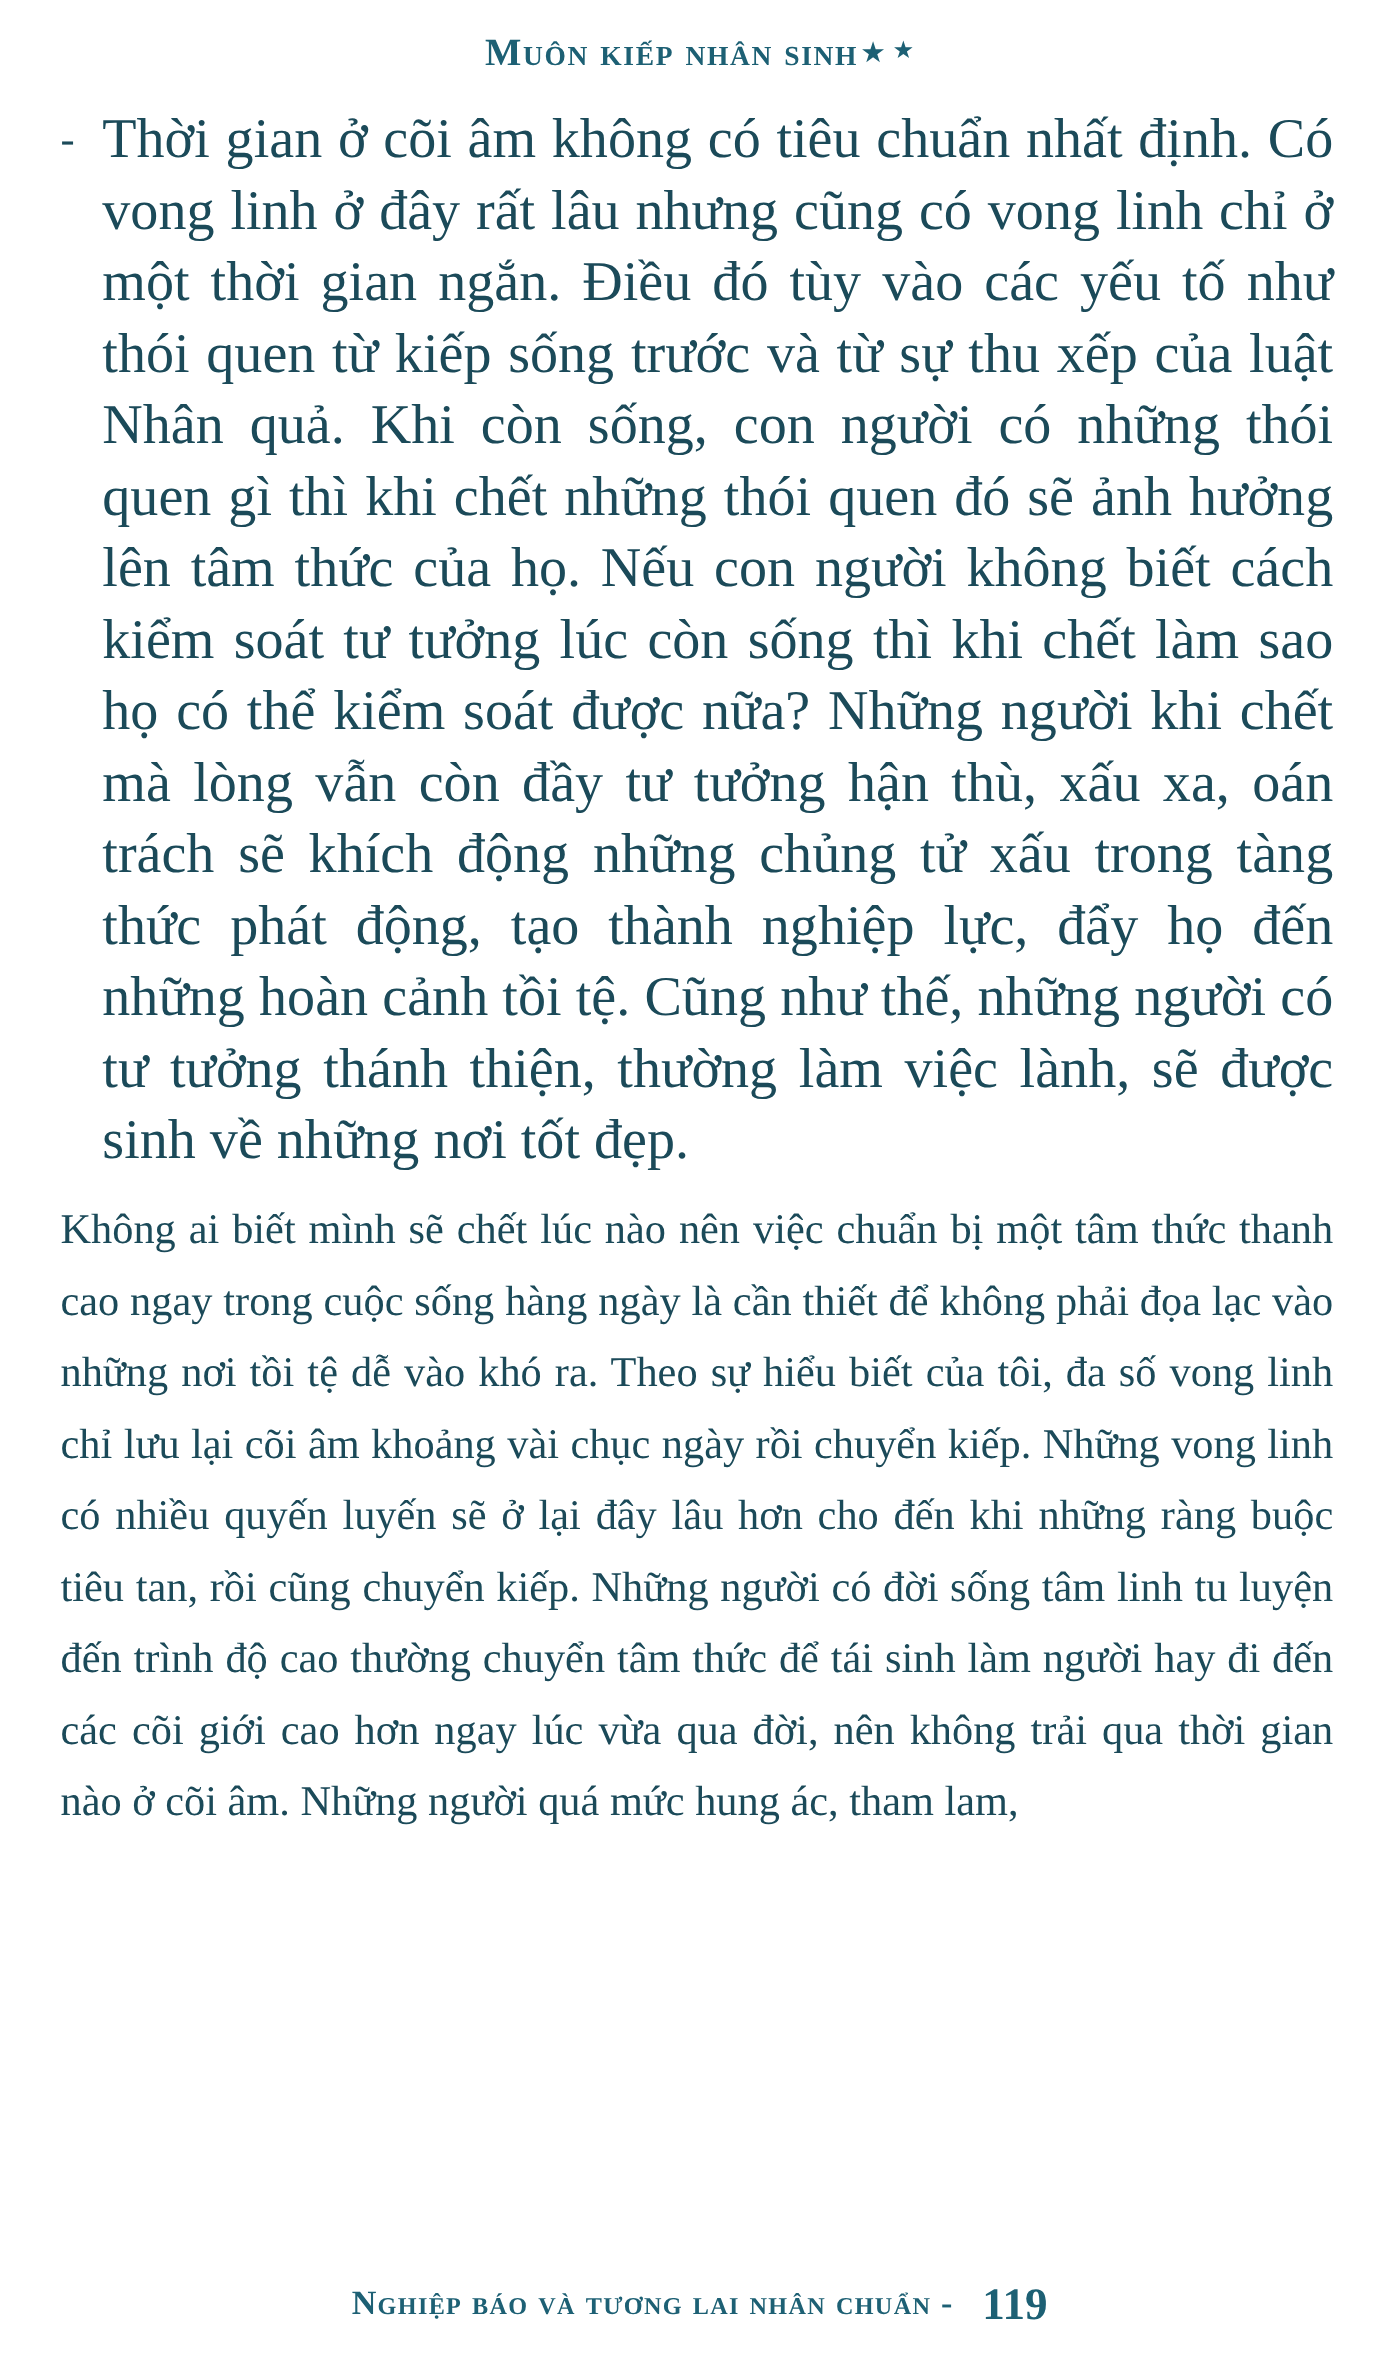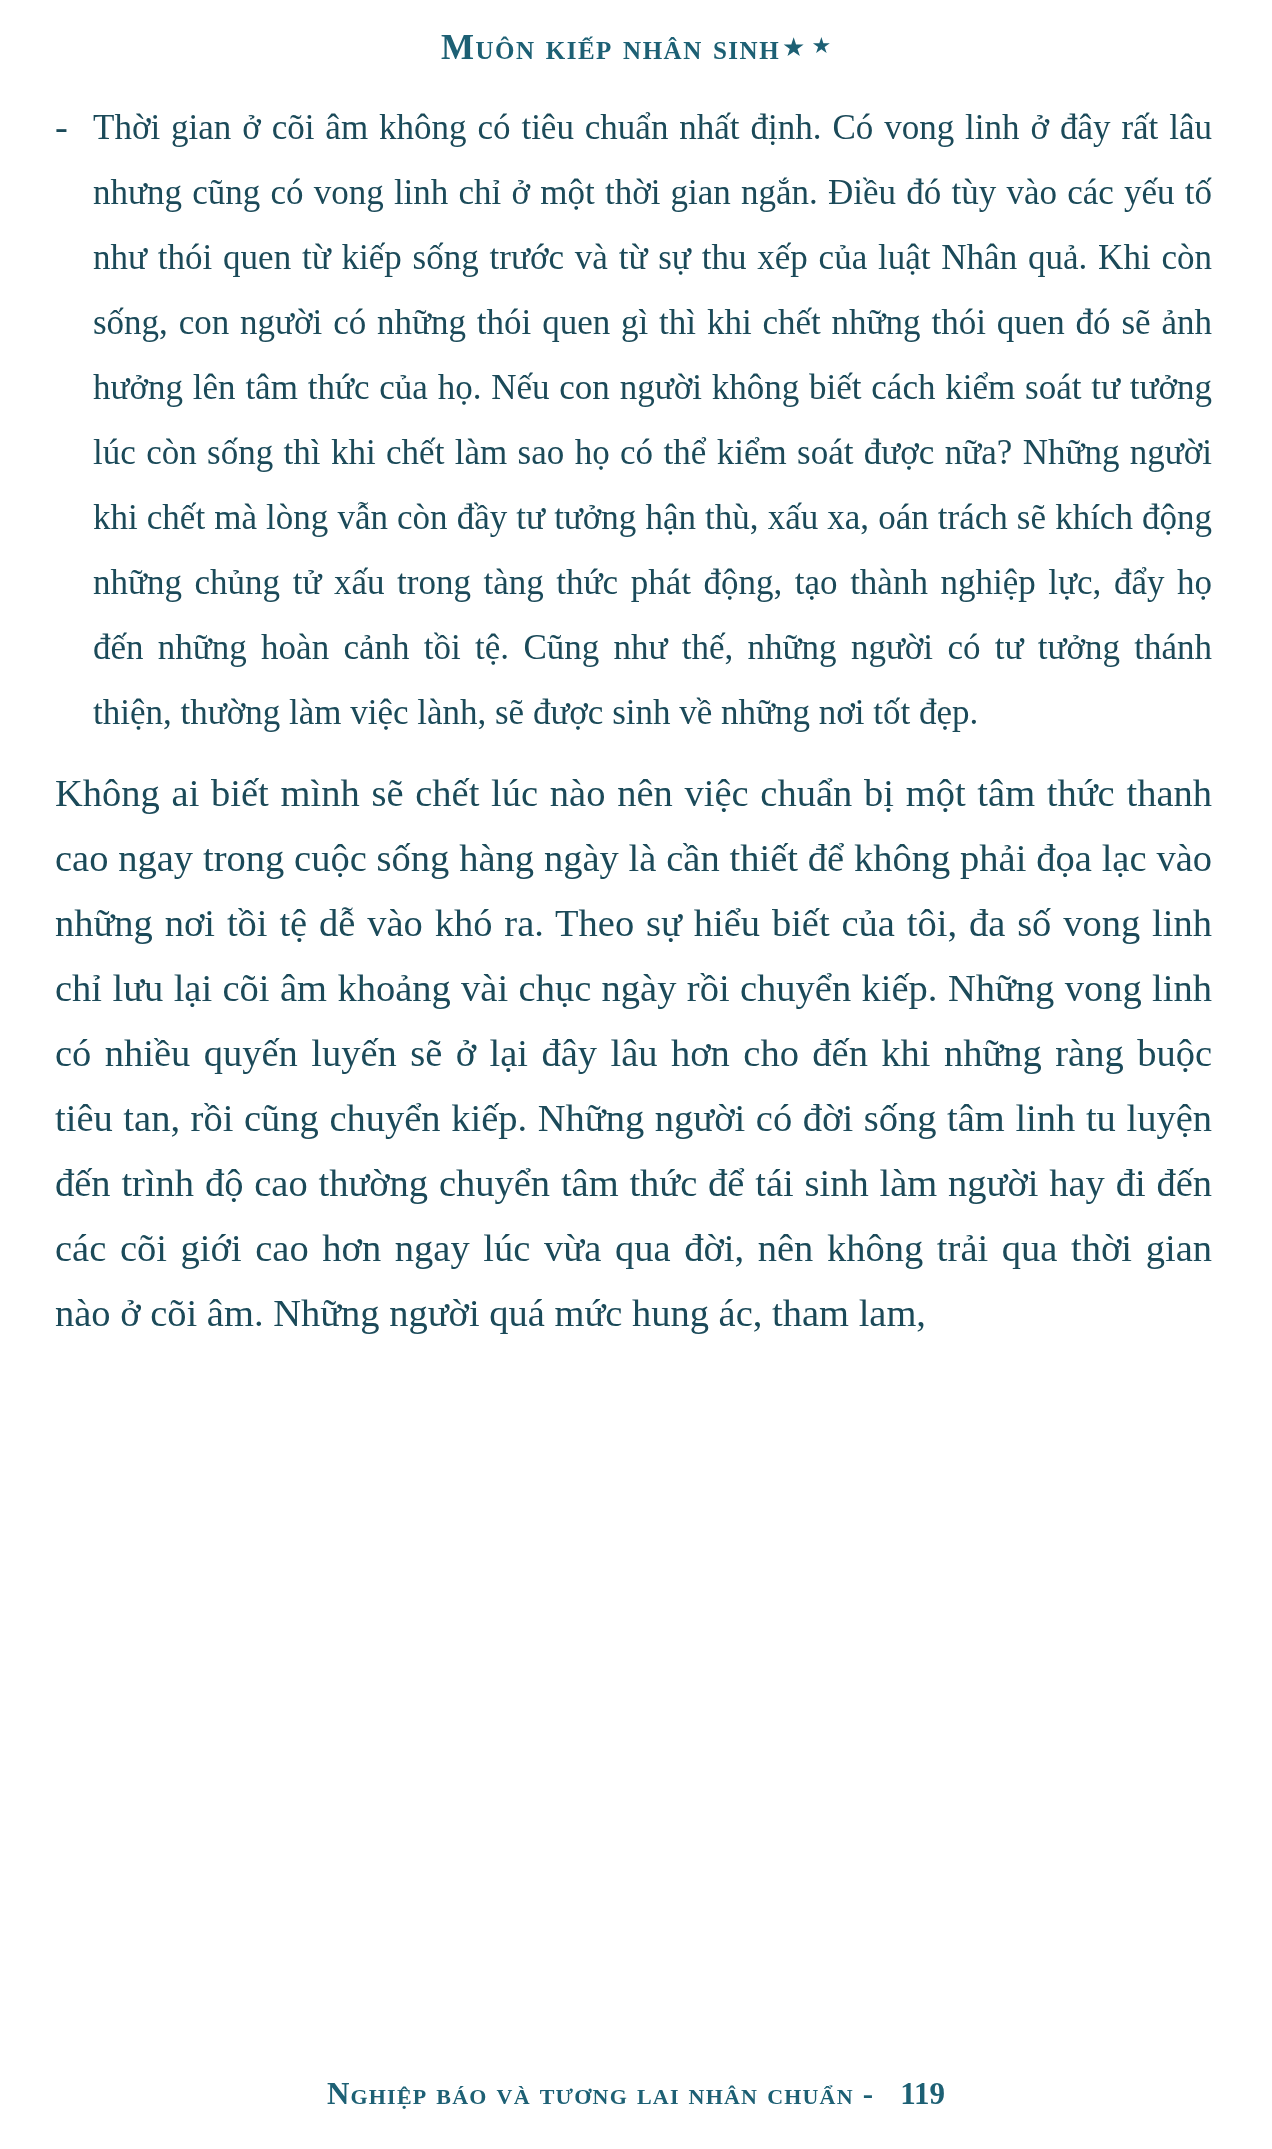--- a/index.html
+++ b/index.html
@@ -84,21 +84,21 @@
   }
   .bullet-mark {
     width: 38px;
     flex: 0 0 38px;
     font-size: 38.5px;
     line-height: 65px;
     color: #1b4a59;
   }
   .bullet-text {
     flex: 1 1 auto;
-    font-size: 35px;
+    font-size: 51px;
     line-height: 65px;
     text-align: justify;
     color: #1b4a59;
   }
   .para + .para {
     margin-top: 8px;
   }
 
   
   .footer {
@@ -113,21 +113,21 @@
     font-family: "Liberation Serif", serif;
     font-variant: small-caps;
     font-size: 31px;
     letter-spacing: 1.2px;
     color: #1d6074;
     font-weight: 600;
     white-space: nowrap;
   }
   .footer-page {
     font-family: "Liberation Serif", serif;
-    font-size: 31px;
+    font-size: 41px;
     color: #1d6074;
     font-weight: 600;
   }
 </style>
 </head>
 <body>
 
 <div class="page">
 
   <div class="running-head">

